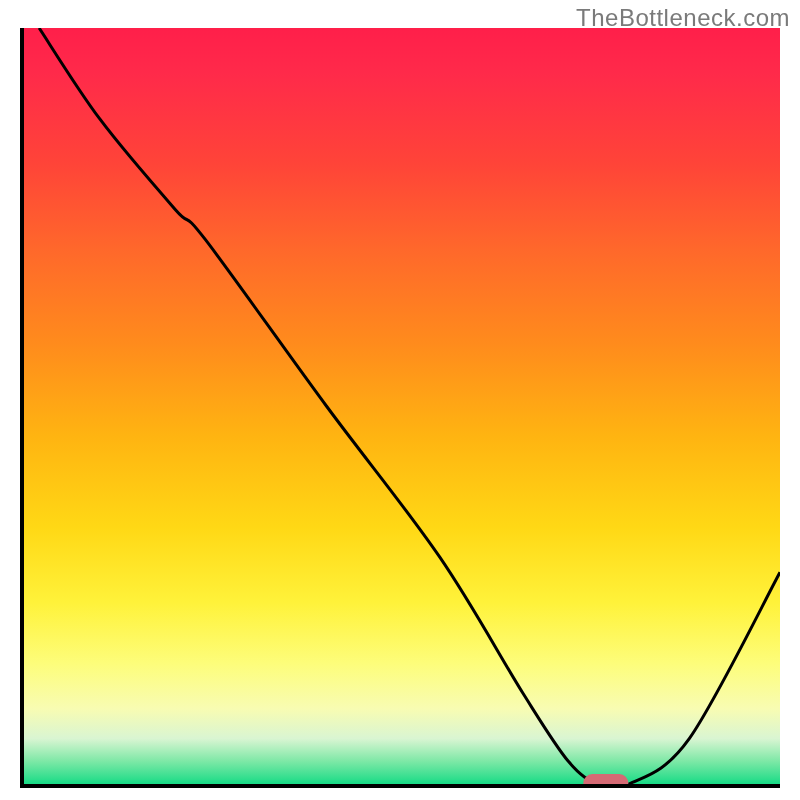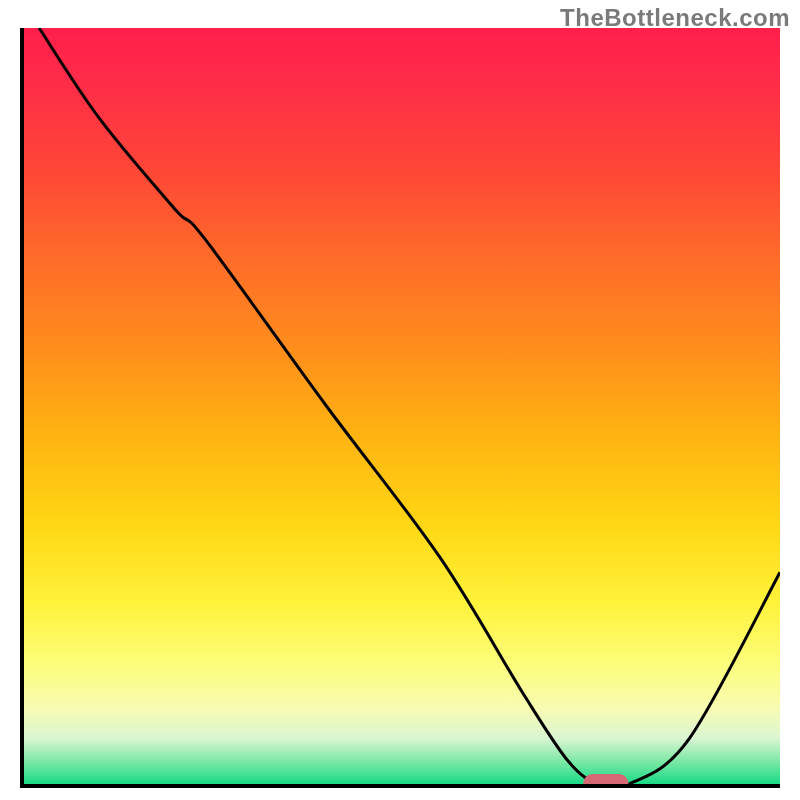--- a/index.html
+++ b/index.html
@@ -14,21 +14,21 @@
     position: relative;
     width: 800px;
     height: 800px;
   }
   .watermark {
     position: absolute;
     top: 4px;
     right: 10px;
     font-family: Arial, Helvetica, sans-serif;
     font-size: 24px;
-    font-weight: 700;
+    font-weight: 400;
     color: #7a7a7a;
     letter-spacing: 0.5px;
   }
   .plot-area {
     position: absolute;
     left: 20px;
     top: 28px;
     width: 760px;
     height: 760px;
     border-left: 4px solid #000;

